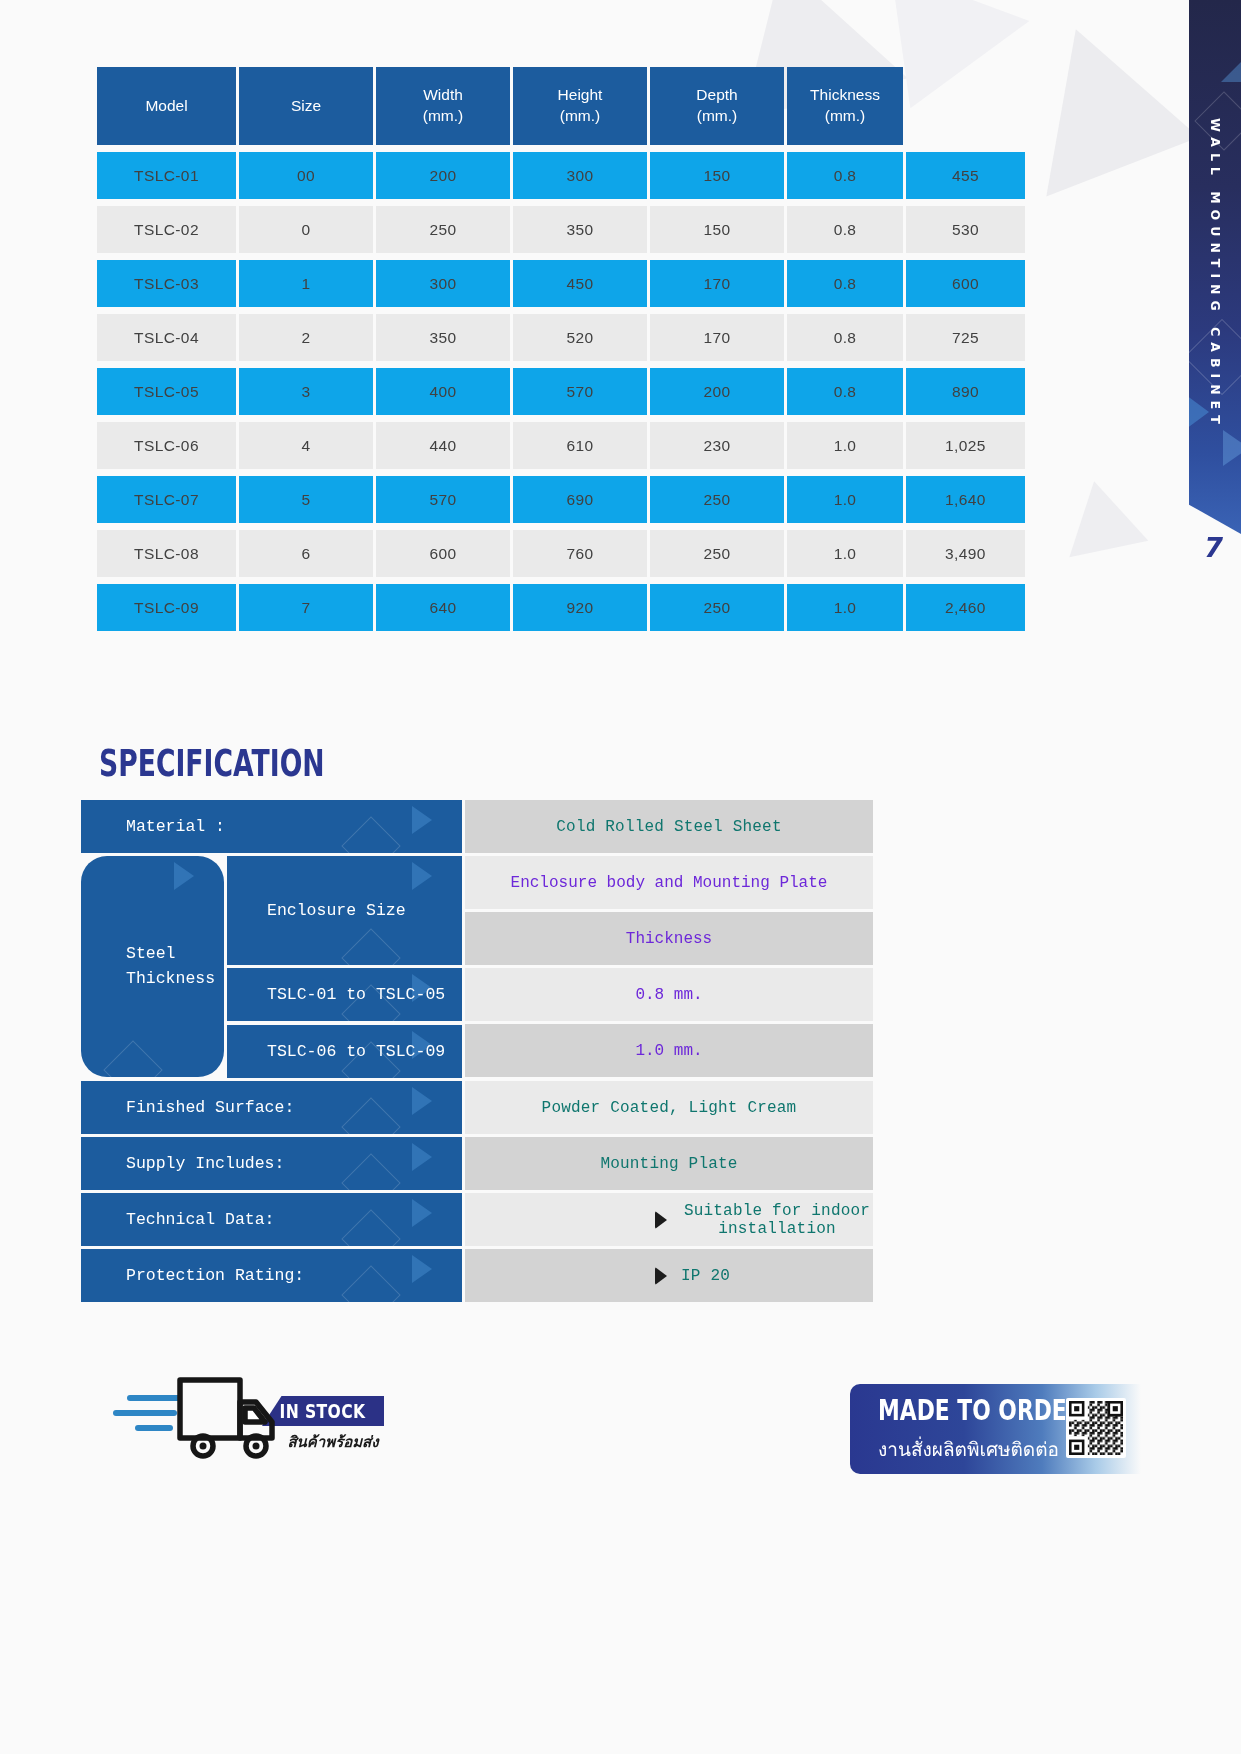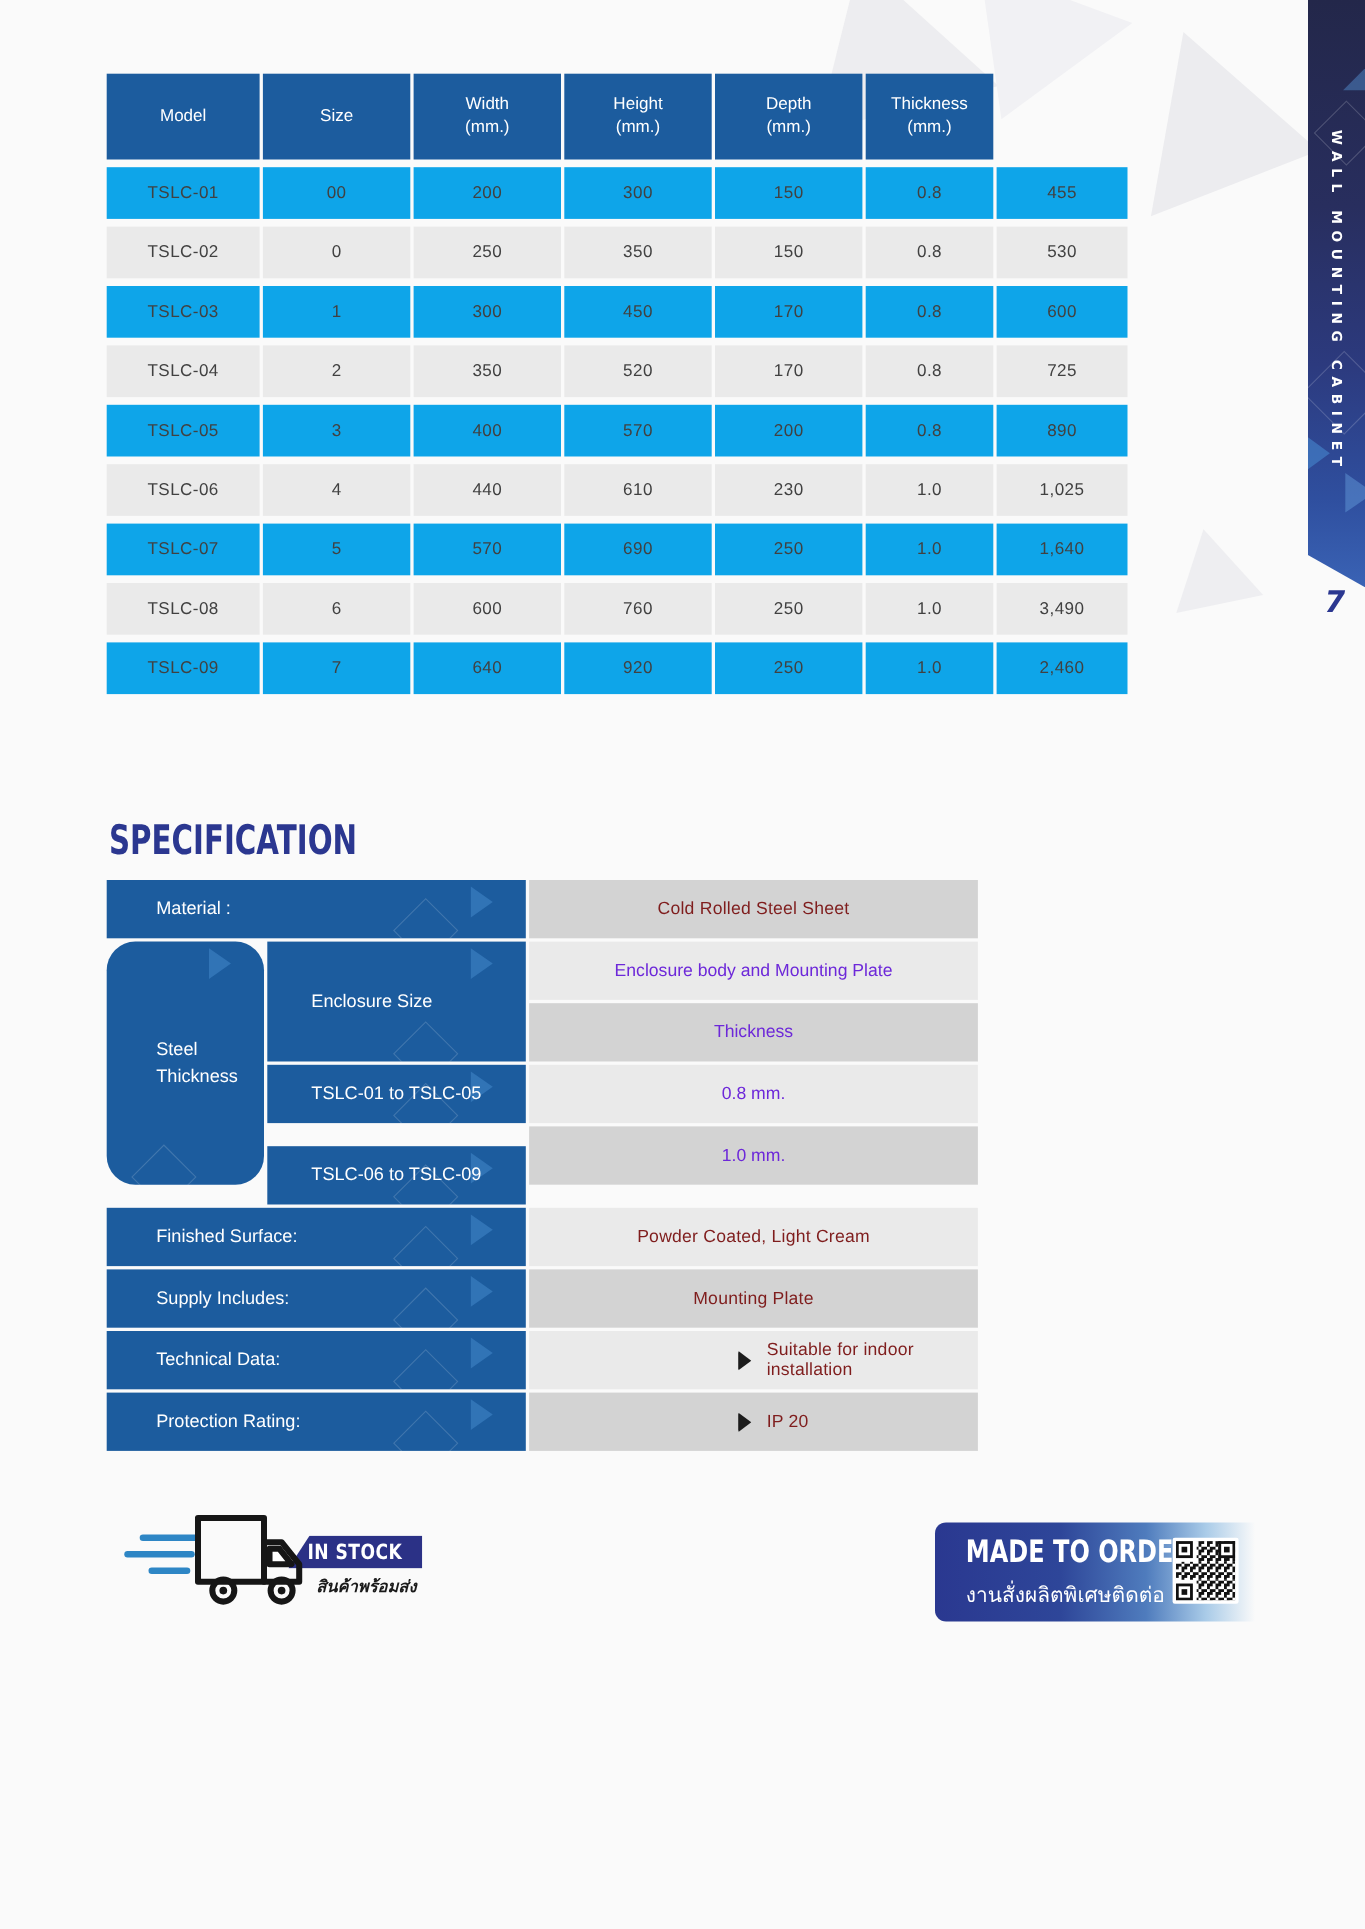--- a/index.html
+++ b/index.html
@@ -39,46 +39,46 @@
   .pt-row{margin-top:7px;}
   .pt-row .cell{height:47px;display:flex;align-items:center;justify-content:center;
     font-size:15.5px;color:#414141;letter-spacing:0.4px;}
   .row-dark .cell{background:#0ea5e9;}
   .row-light .cell{background:#eaeaea;}
 
   
   .spec-heading{position:absolute;left:99px;top:742px;z-index:2;color:#2b3790;
     font-family:"DejaVu Sans",sans-serif;font-size:37px;font-weight:800;
     transform:scaleX(0.72);transform-origin:left center;letter-spacing:0px;white-space:nowrap;}
-  .spec{position:absolute;left:97px;top:800px;width:792px;z-index:2;}
+  .spec{position:absolute;left:81px;top:800px;width:792px;z-index:2;font-family:Liberation Mono, monospace;}
   .s-row{display:flex;margin-bottom:3px;}
   .lbl{background:#1c5c9e;color:#ffffff;display:flex;align-items:center;
     font-size:16.5px;position:relative;overflow:hidden;}
   .lbl .t{padding-left:45px;position:relative;z-index:1;}
   .lbl::before{content:"";position:absolute;right:30px;top:6px;width:0;height:0;
     border-style:solid;border-width:14px 0 14px 20px;
     border-color:transparent transparent transparent rgba(90,160,225,0.35);}
   .lbl::after{content:"";position:absolute;right:70px;bottom:-14px;width:40px;height:40px;
     border:1px solid rgba(255,255,255,0.16);transform:rotate(45deg);}
   .val{flex:1;margin-left:3px;display:flex;align-items:center;justify-content:center;
-    font-size:16px;color:#7f1d1d;letter-spacing:0.2px;}
+    font-size:16px;color:#0f766e;letter-spacing:0.2px;text-align:center;}
   .v-dark{background:#d3d3d3;}
   .v-light{background:#eaeaea;}
   .val.lefted{justify-content:flex-start;padding-left:190px;}
   .play{width:0;height:0;border-style:solid;border-width:9px 0 9px 12px;
     border-color:transparent transparent transparent #1c1c1c;margin-right:14px;border-radius:2px;}
   .h1r{height:53px;}
   .lblw{width:381px;}
   .steel-block{display:flex;margin-bottom:3px;}
   .steel-left{width:143px;height:221px;border-radius:26px;}
   .steel-left .t{padding-left:45px;line-height:1.5;}
   .steel-mid{width:235px;margin-left:3px;display:flex;flex-direction:column;}
   .steel-mid .lbl .t{padding-left:40px;}
   .cell-enc{height:109px;margin-bottom:3px;}
-  .cell-rng{height:53px;margin-bottom:21px;}
+  .cell-rng{height:53px;margin-bottom:4px;}
   .cell-rng:last-child{margin-bottom:0;}
   .steel-vals{flex:1;margin-left:3px;display:flex;flex-direction:column;}
   .steel-vals .sv{height:53px;margin-bottom:3px;display:flex;align-items:center;justify-content:center;
     font-size:16px;color:#6d28d9;}
   .steel-vals .sv:last-child{margin-bottom:0;}
 
   
   .truck-wrap{position:absolute;left:108px;top:1372px;width:180px;height:96px;z-index:4;}
   .instock-banner{position:absolute;left:262px;top:1396px;width:122px;height:30px;z-index:3;
     background:#2b3186;clip-path:polygon(16% 0,100% 0,100% 100%,0 100%);

